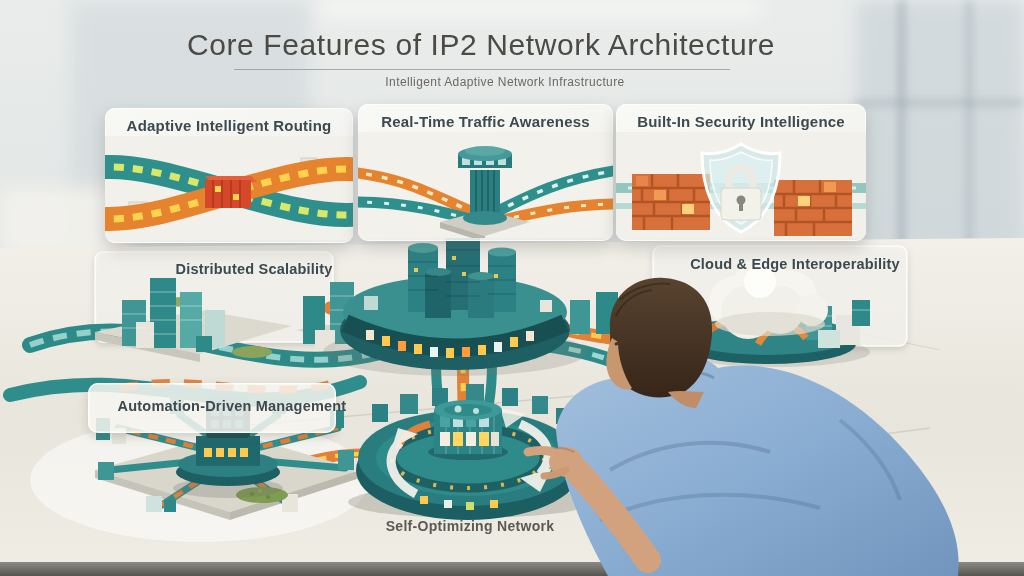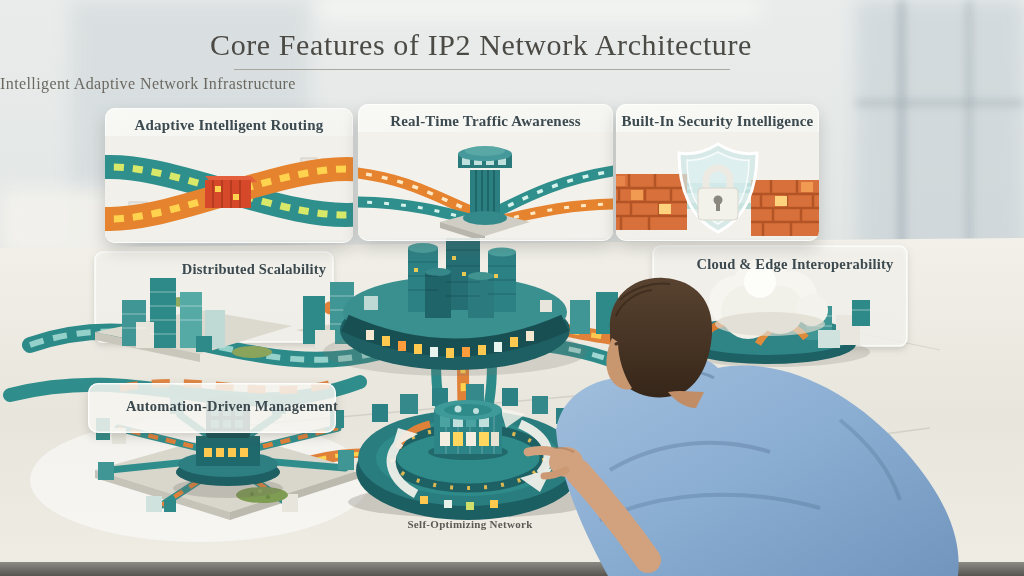--- a/index.html
+++ b/index.html
@@ -1,52 +1,52 @@
 <!DOCTYPE html>
 <html><head>
 <meta charset="utf-8">
 <style>
   html,body{margin:0;padding:0;background:#cfd4d4;}
   #stage{
     position:relative;width:1024px;height:576px;overflow:hidden;
-    font-family:Liberation Serif, serif;
+    font-family:Liberation Sans, sans-serif;
     background:linear-gradient(180deg,#e9eceb 0%,#e3e7e6 38%,#dfe2df 55%,#e7e5dd 70%,#ece9e1 100%);
   }
   .abs{position:absolute;}
   
   .bg-blob{position:absolute;filter:blur(9px);}
   
   .title{
     left:0;top:28px;width:962px;text-align:center;
     font-size:30px;font-weight:400;color:#4c4a45;letter-spacing:.6px;
   }
   .title-rule{left:234px;top:69px;width:496px;height:1px;background:#9a978f;opacity:.8;}
   .subtitle{
-    left:0;top:75px;width:962px;text-align:left;
-    font-size:16px;font-weight:400;color:#6b6962;letter-spacing:.4px;
+    left:0;top:75px;width:962px;text-align:center;
+    font-size:12px;font-weight:400;color:#6b6962;letter-spacing:.4px;padding-left:24px;
   }
   
   .card{
     position:absolute;border-radius:10px;overflow:hidden;
     background:linear-gradient(168deg,rgba(250,250,247,.96),rgba(236,236,231,.9));
     box-shadow:0 7px 16px rgba(95,95,88,.28), inset 0 0 0 1px rgba(255,255,255,.75);
     display:flex;flex-direction:column;align-items:center;
   }
   .card-label{
     margin-top:9px;font-size:15px;font-weight:700;color:#3c4a50;letter-spacing:.2px;
   }
   .card svg{display:block;margin-top:2px;}
   
   .panel-label{
     position:absolute;text-align:center;
     font-size:14.5px;font-weight:700;color:#3c4a50;letter-spacing:.2px;
   }
   .floor-label{
     position:absolute;left:350px;top:518px;width:240px;text-align:center;
-    font-size:11px;font-weight:700;color:#5b5953;letter-spacing:.3px;
+    font-size:14px;font-weight:700;color:#5b5953;letter-spacing:.3px;
   }
   #scene{position:absolute;left:0;top:0;}
   .hdr{z-index:30;}
   .cards{z-index:25;}
   .lbl{z-index:24;}
 </style>
 </head>
 <body>
 
 <div id="stage">
@@ -409,21 +409,21 @@
             <rect x="116" y="25" width="8" height="8"></rect>
             <rect x="128" y="25" width="8" height="8"></rect>
             <rect x="140" y="25" width="8" height="8"></rect>
           </g>
         <ellipse cx="127" cy="22" rx="27" ry="7" fill="#46999a"></ellipse>
         <ellipse cx="127" cy="19" rx="20" ry="5" fill="#5aa8a6"></ellipse>
       </g>
     </svg>
   </div>
 
-  <div class="card cards" style="left:616px;top:104px;width:203px;height:137px;">
+  <div class="card cards" style="left:616px;top:104px;width:250px;height:137px;">
     <div class="card-label">Built-In Security Intelligence</div>
     <svg width="250" height="106" viewBox="0 0 250 106">
       <rect x="0" y="0" width="250" height="106" fill="#f2f0ea"></rect>
       <path d="M-8,56 H258" stroke="#49a59e" stroke-width="10" opacity=".55"></path>
       <path d="M-8,74 H258" stroke="#7cc3ba" stroke-width="6" opacity=".5"></path>
       <path d="M-8,56 H258" stroke="#d8f0e8" stroke-width="3" stroke-dasharray="8 12"></path>
       <g>
         <rect x="16" y="42" width="78" height="56" fill="#d7703a"></rect>
         <path d="M16,56 h78 M16,70 h78 M16,84 h78" stroke="#b35426" stroke-width="2.5"></path>
         <path d="M36,42 v14 M62,42 v14 M26,56 v14 M52,56 v14 M78,56 v14 M38,70 v14 M66,70 v14 M28,84 v14 M56,84 v14" stroke="#b35426" stroke-width="2.5"></path>

